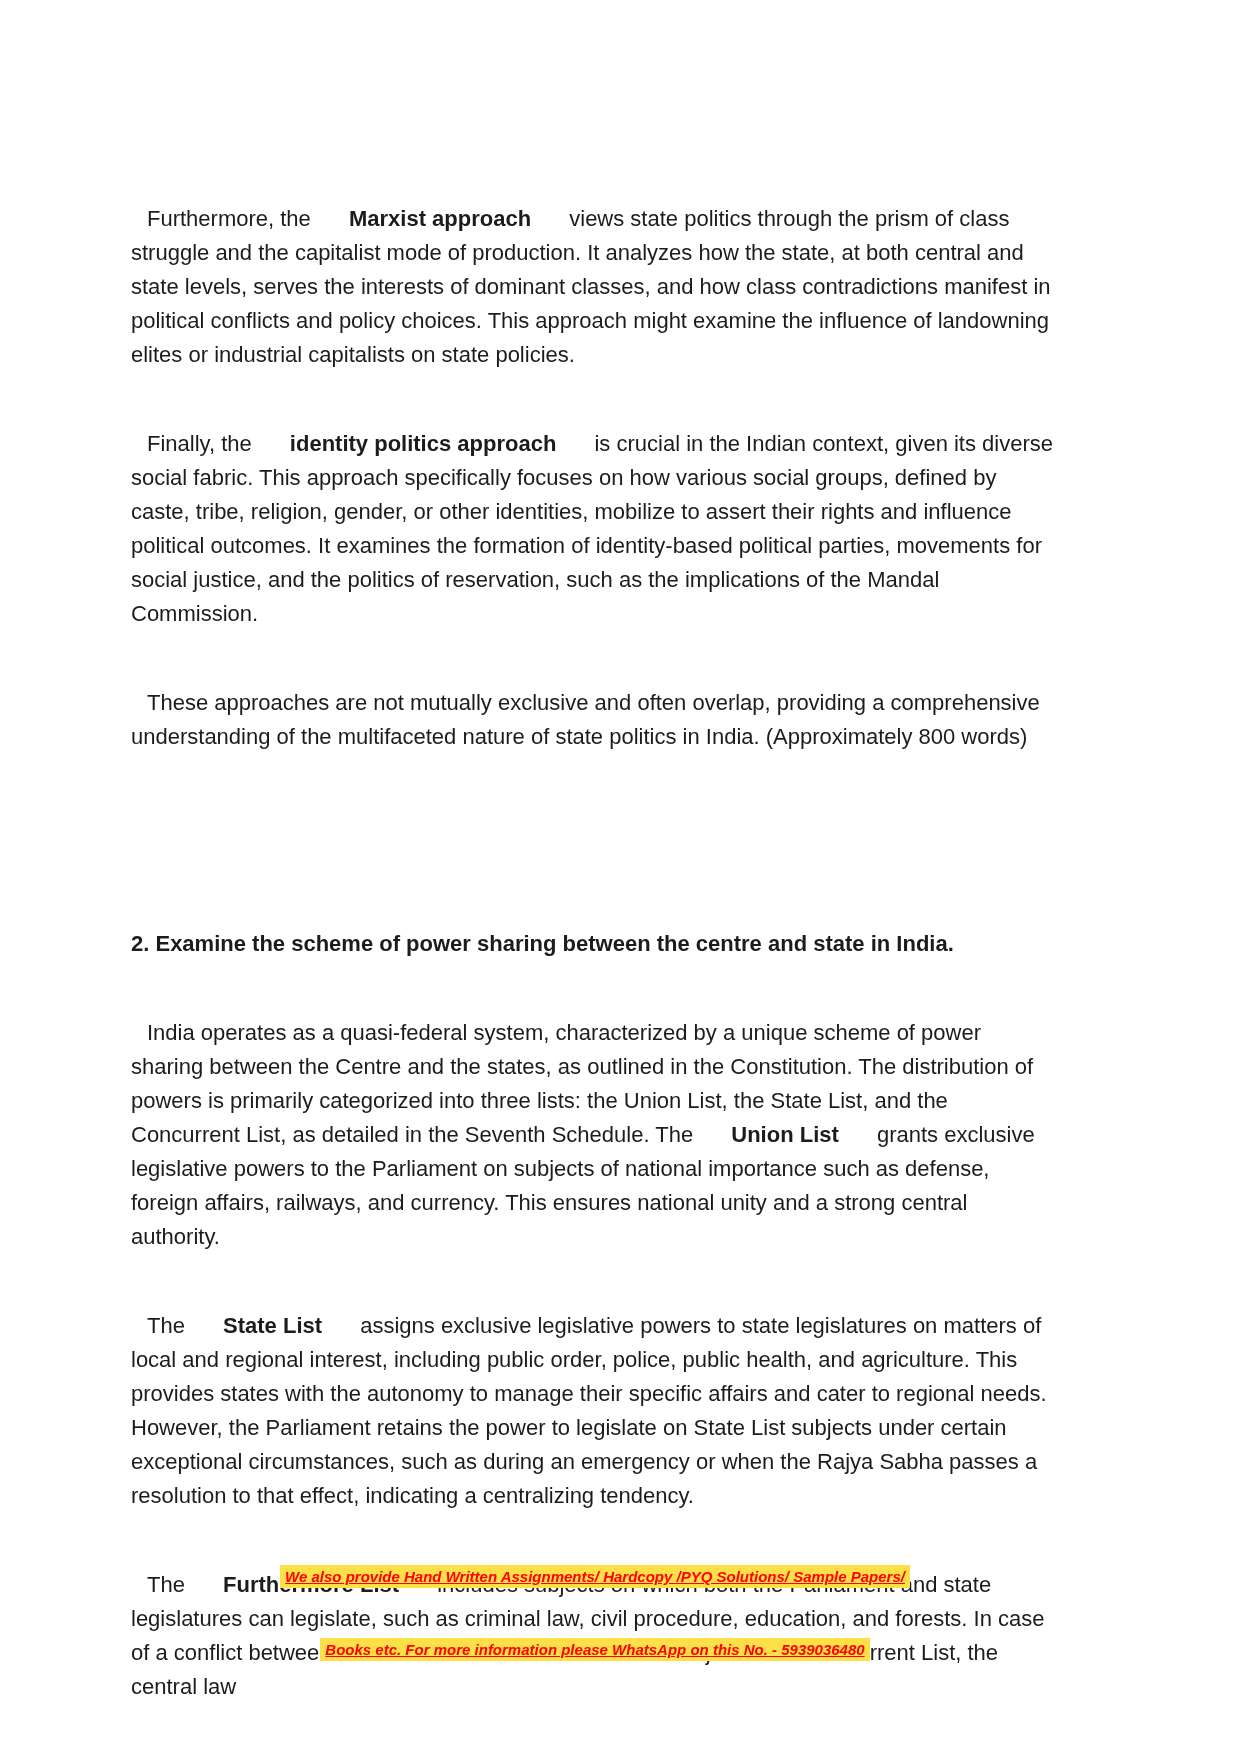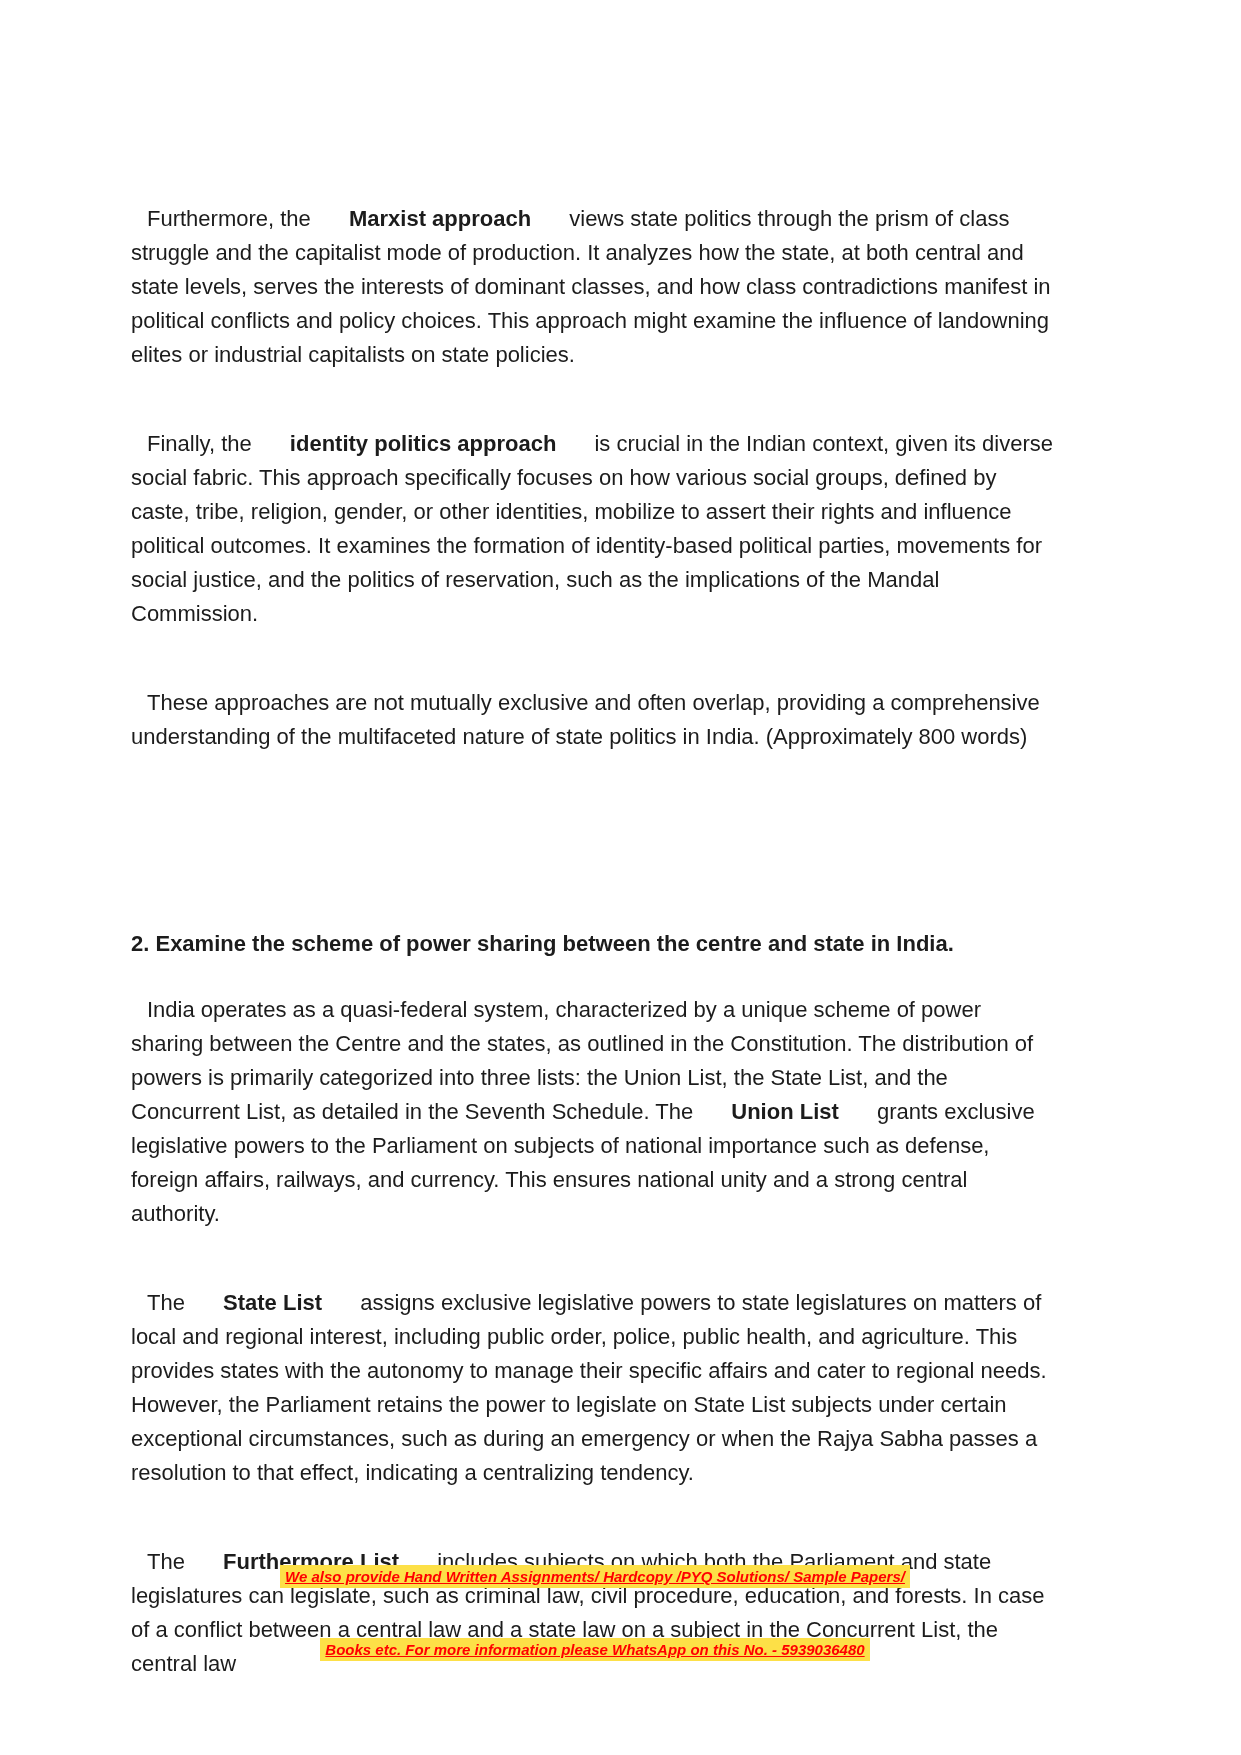--- a/index.html
+++ b/index.html
@@ -24,20 +24,21 @@
     line-height: 34px;
     margin-bottom: 23px;
     font-weight: 400;
   }
   .para strong { font-weight: 700; }
   .question-heading {
     font-size: 22px;
     line-height: 34px;
     font-weight: 700;
     margin-top: 141px;
+    margin-bottom: 23px;
   }
   .footer {
     position: absolute;
     left: 67px;
     top: 1492px;
     width: 992px;
     text-align: center;
   }
   .footer-line { line-height: 41px; }
   .hl {

